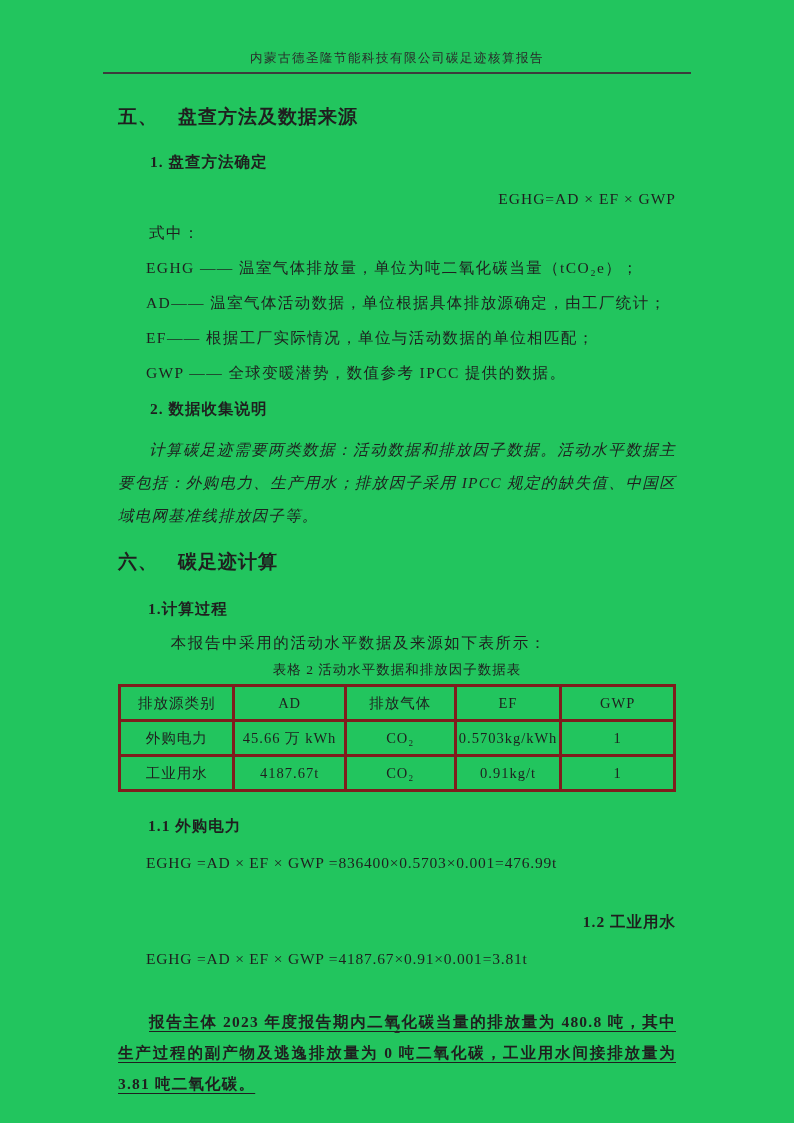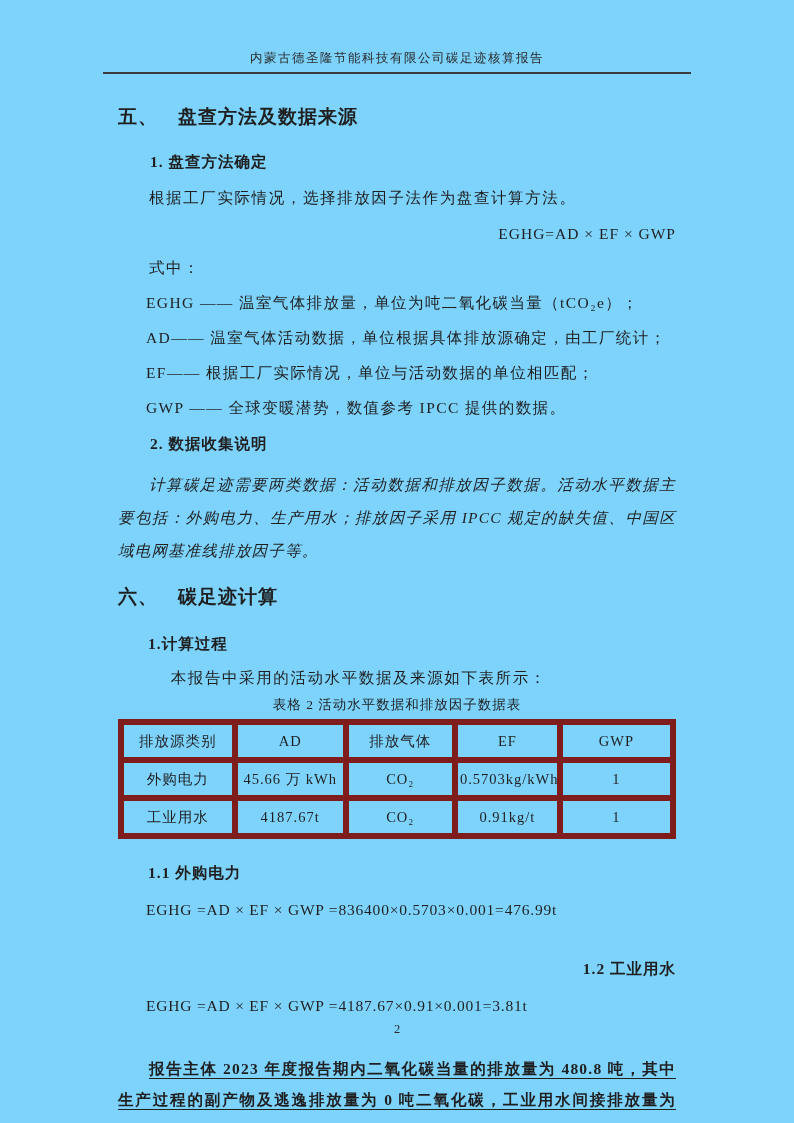--- a/index.html
+++ b/index.html
@@ -1,20 +1,20 @@
 <!DOCTYPE html>
 <html><head>
 <meta charset="utf-8">
 <style>
   html,body { margin:0; padding:0; background:#e8e8e8; }
   .page {
     position:relative;
     width:794px; height:1123px;
     margin:0 auto;
-    background:#7dd3fc;
+    background:#22c55e;
     box-sizing:border-box;
     padding:50px 118px 0 118px;
     font-family:"Liberation Serif","DejaVu Serif",serif;
     color:#1f1f1f;
     overflow:hidden;
   }
   .doc-header {
     margin:0 -15px;
     text-align:center;
     font-size:12.5px;
@@ -82,21 +82,21 @@
     font-size:13.5px;
     letter-spacing:1px;
   }
   table.data {
     margin-top:5px;
     width:100%;
     border-collapse:collapse;
     table-layout:fixed;
   }
   table.data td, table.data th {
-    border:6px solid #7f1d1d;
+    border:3px solid #7f1d1d;
     text-align:center;
     vertical-align:middle;
     font-weight:normal;
     font-size:14.5px;
     letter-spacing:1px;
     height:32px;
     padding:0 2px;
   }
   .conclusion {
     margin:38px 0 0 0;
@@ -125,21 +125,20 @@
   <div class="doc-header">
     <span>内蒙古德圣隆节能科技有限公司碳足迹核算报告</span>
   </div>
 
   <div class="h-sec">
     <span class="h-num">五、</span><span>盘查方法及数据来源</span>
   </div>
 
   <div class="h-sub">1. 盘查方法确定</div>
 
-  <div class="para">根据工厂实际情况，选择排放因子法作为盘查计算方法。</div>
 
   <div class="formula-center">EGHG=AD × EF × GWP</div>
 
   <div class="para">式中：</div>
 
   <div class="def-line">EGHG —— 温室气体排放量，单位为吨二氧化碳当量（tCO₂e）；</div>
   <div class="def-line">AD—— 温室气体活动数据，单位根据具体排放源确定，由工厂统计；</div>
   <div class="def-line">EF—— 根据工厂实际情况，单位与活动数据的单位相匹配；</div>
   <div class="def-line">GWP —— 全球变暖潜势，数值参考 IPCC 提供的数据。</div>
 

